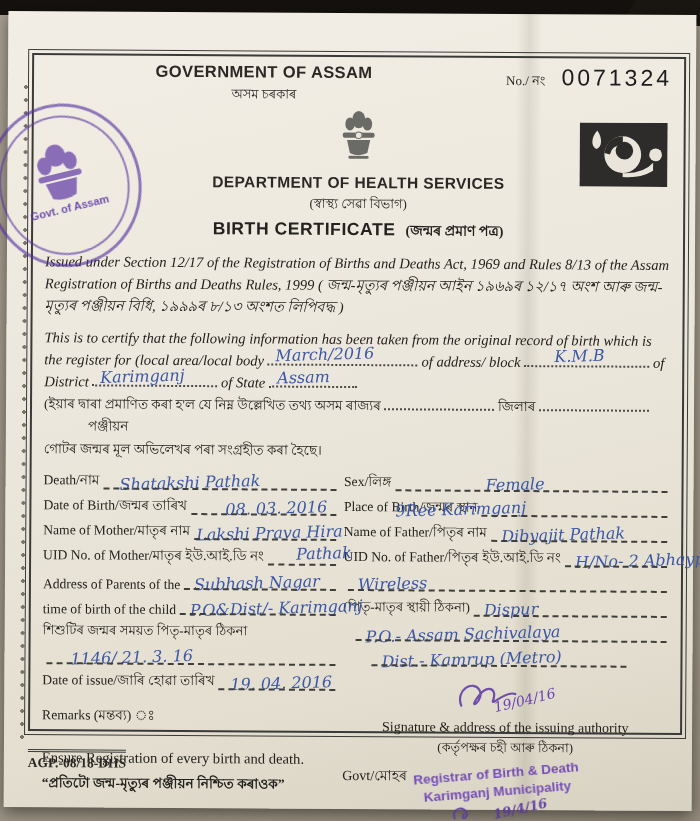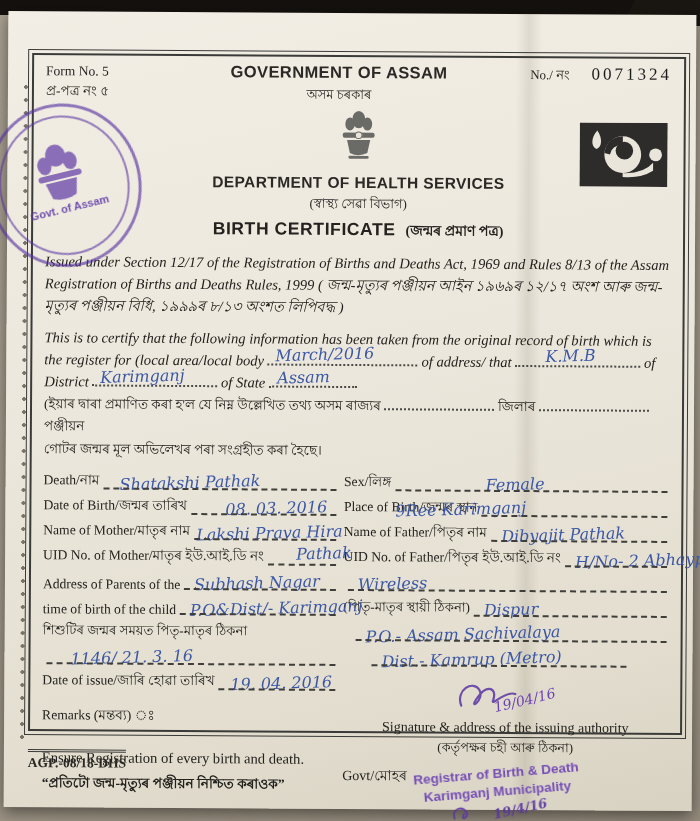--- a/index.html
+++ b/index.html
@@ -22,22 +22,22 @@
          padding:6px 12px 0 12px;}
   
   .hdr{display:flex;justify-content:space-between;align-items:flex-start;}
   .formno{font-size:13.5px;color:#26241f;line-height:1.5;width:150px;}
   .gov{flex:1;text-align:center;}
   .gov-en{font-family:"Liberation Sans",sans-serif;font-weight:bold;font-size:16.5px;
           letter-spacing:.4px;color:#2b2925;}
   .gov-as{font-size:13px;color:#2b2925;margin-top:3px;}
   .serial{width:190px;text-align:right;white-space:nowrap;}
   .serial .lab{font-size:13px;color:#26241f;}
-  .serial .num{font-family:Liberation Serif, serif;font-size:17px;letter-spacing:3px;
-               color:#1c1c1c;margin-left:18px;}
+  .serial .num{font-family:Liberation Sans, sans-serif;font-size:23px;letter-spacing:3px;
+               color:#1c1c1c;margin-left:12px;}
   .emblem-wrap{text-align:center;margin-top:2px;}
   .dept-en{font-family:"Liberation Sans",sans-serif;font-weight:bold;font-size:15.5px;
            text-align:center;letter-spacing:.4px;color:#2b2925;margin-top:4px;}
   .dept-as{font-size:13px;text-align:center;color:#2b2925;margin-top:2px;}
   .title-line{text-align:center;margin-top:4px;color:#24221e;}
   .title-en{font-family:"Liberation Sans",sans-serif;font-weight:bold;font-size:17.5px;letter-spacing:.6px;}
   .title-as{font-size:14px;font-weight:bold;margin-left:6px;}
   .logo{position:absolute;right:16px;top:64px;}
   
   .round-stamp{position:absolute;left:-46px;top:48px;width:148px;height:158px;
@@ -87,24 +87,20 @@
   <div class="topband"></div>
   <div class="cornerdark"></div>
 
   <div class="paper">
     <div class="crease"></div>
     <div class="perfs"></div>
 
     <div class="frame">
 
       <div class="hdr">
-        <div class="formno">
-          <div>Form No. 5</div>
-          <div>প্ৰ-পত্ৰ নং ৫</div>
-        </div>
         <div class="gov">
           <div class="gov-en">GOVERNMENT OF ASSAM</div>
           <div class="gov-as">অসম চৰকাৰ</div>
         </div>
         <div class="serial">
           <span class="lab">No./ নং</span>
           <span class="num">0071324</span>
         </div>
       </div>
 
@@ -145,38 +141,38 @@
       <div class="preamble">
         <span>Issued under Section 12/17 of the Registration of Births and Deaths Act, 1969 and Rules 8/13 of the Assam Registration of Births and Deaths Rules, 1999 ( জন্ম-মৃত্যুৰ পঞ্জীয়ন আইন ১৯৬৯ৰ ১২/১৭ অংশ আৰু জন্ম-মৃত্যুৰ পঞ্জীয়ন বিধি, ১৯৯৯ৰ ৮/১৩ অংশত লিপিবদ্ধ )</span>
       </div>
 
       <div class="preamble">
         <span>This is to certify that the following information has been taken from the original record of birth which is the register for (local area/local body</span>
         <span class="dots" style="width:150px;">
           <span class="ink">March/2016</span>
         </span>
         <span>of address/</span>
-        <span>that</span>
+        <span>block</span>
         <span class="dots" style="width:125px;">
           <span class="ink" style="left:30px;">K.M.B</span>
         </span>
         <span>of District</span>
         <span class="dots" style="width:125px;">
           <span class="ink">Karimganj</span>
         </span>
         <span>of State</span>
         <span class="dots" style="width:88px;">
           <span class="ink">Assam</span>
         </span>
         <br>
         <span style="font-style:normal;font-size:13.4px;">(ইয়াৰ দ্বাৰা প্ৰমাণিত কৰা হ'ল যে নিম্ন উল্লেখিত তথ্য অসম ৰাজ্যৰ</span>
         <span class="dots" style="width:110px;"></span>
         <span style="font-style:normal;font-size:13.4px;">জিলাৰ</span>
         <span class="dots" style="width:110px;"></span>
-        <span style="font-style:normal;font-size:13.4px;">পঞ্জীয়ন</span>
+        <span style="font-style:normal;font-size:13.4px;margin-left:44px;">পঞ্জীয়ন</span>
         <br>
         <span style="font-style:normal;font-size:13.4px;">গোটৰ জন্মৰ মূল অভিলেখৰ পৰা সংগ্ৰহীত কৰা হৈছে।</span>
       </div>
 
       <div class="fields">
 
         <div class="col-l">
           <div class="frow">
             <span class="lbl">Death/নাম</span>
             <span class="dash">

